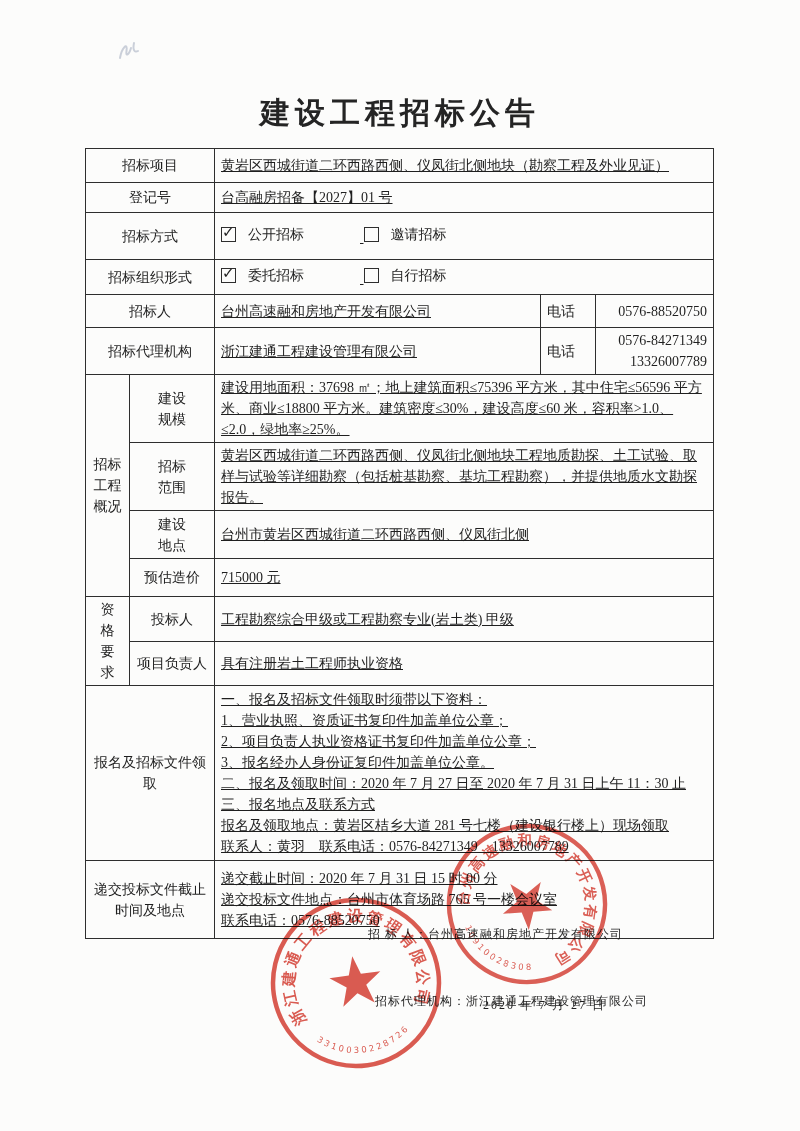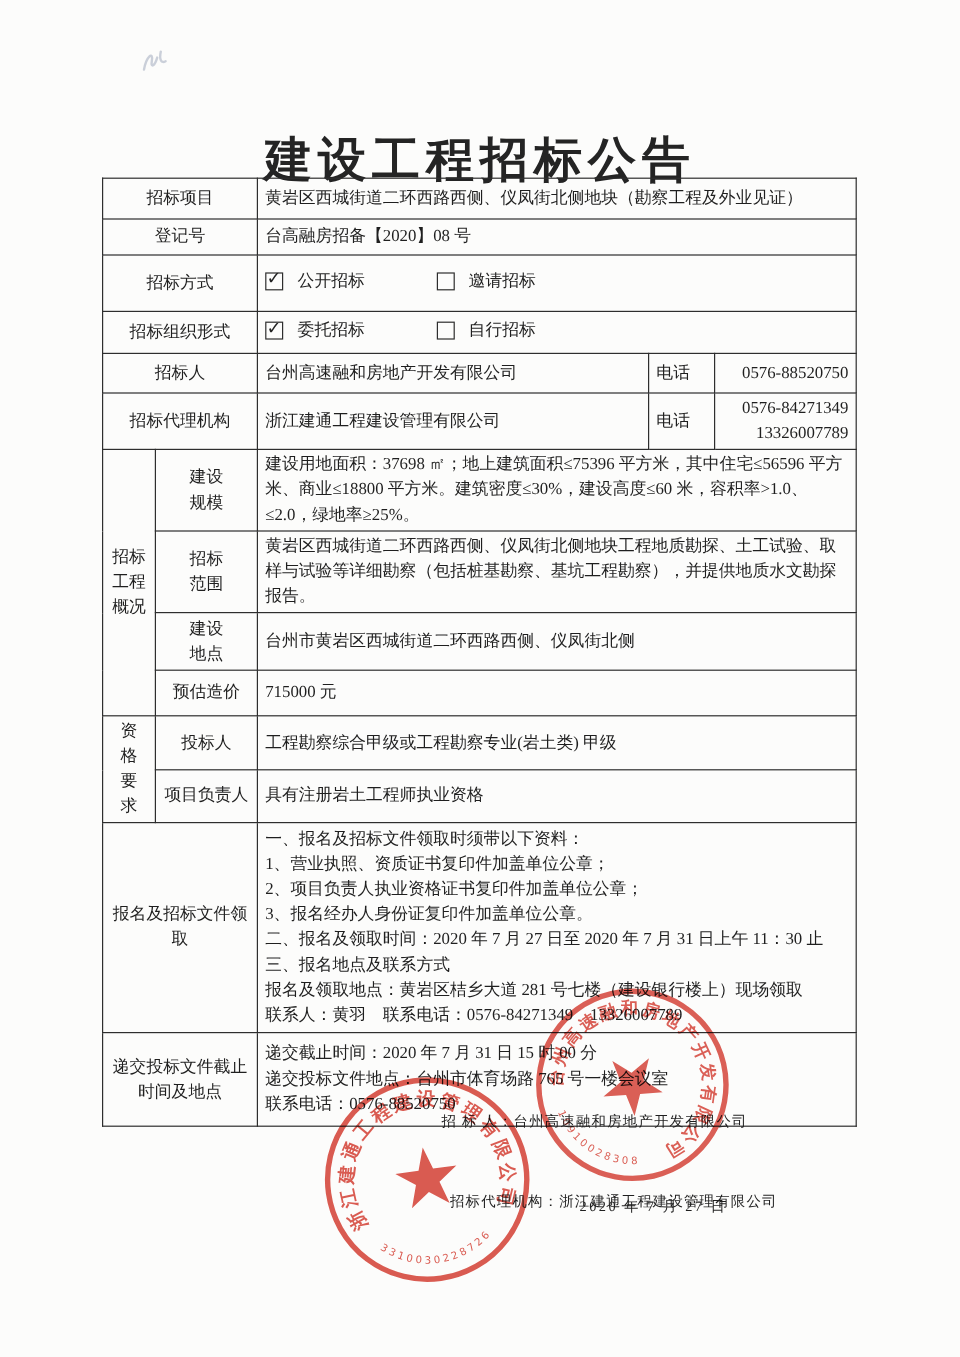--- a/index.html
+++ b/index.html
@@ -3,40 +3,40 @@
 <meta charset="utf-8">
 <style>
   html,body{margin:0;padding:0;}
   body{
     width:800px;height:1131px;position:relative;overflow:hidden;
     background:#fcfcfb;
     font-family:"Liberation Serif","DejaVu Serif",serif;
     color:#1f1f1f;
   }
   .page-title{
-    position:absolute;top:90px;left:0;right:0;margin:16px;
+    position:absolute;top:90px;left:0;right:0;margin:3px;
     text-align:center;font-family:"DejaVu Sans","Liberation Sans",sans-serif;
-    font-size:40px;font-weight:700;letter-spacing:5px;color:#242424;
+    font-size:30px;font-weight:700;letter-spacing:5px;color:#242424;
   }
   .pencil{position:absolute;left:110px;top:30px;opacity:.5;}
   table.doc{
     position:absolute;left:85px;top:148px;width:629px;
     border-collapse:collapse;table-layout:fixed;
   }
   table.doc td{
     border:1.6px solid #2e2e2e;
     padding:2px 6px;
     font-size:14px;line-height:1.5;
     vertical-align:middle;
     overflow:hidden;
     margin-top:39px;
   }
   td.lbl{text-align:center;}
   td.vlbl{text-align:center;white-space:pre-line;line-height:1.7;}
-  td.content{padding-left:10px;}
+  td.content{padding-left:10px;text-decoration:underline;}
   td.tel-lbl{}
   td.tel-val{text-align:right;padding-left:8px;line-height:1.4;}
   .opt{display:inline-flex;align-items:center;margin-right:56px;}
   .cb{
     position:relative;display:inline-block;width:13px;height:13px;
     border:1.8px solid #2e2e2e;margin-right:12px;flex:0 0 auto;
   }
   .cb.checked::after{
     content:"✓";position:absolute;left:0px;top:-7px;
     font-family:"DejaVu Sans",sans-serif;font-size:15px;font-weight:700;color:#222;
@@ -71,21 +71,21 @@
     </colgroup>
 
     <tbody>
         <tr style="height:34px">
       <td colspan="2" class="lbl">招标项目</td>
       <td colspan="3" class="content">黄岩区西城街道二环西路西侧、仪凤街北侧地块（勘察工程及外业见证）</td>
     </tr>
 
     <tr style="height:30px">
       <td colspan="2" class="lbl">登记号</td>
-      <td colspan="3" class="content">台高融房招备【2020】08 号</td>
+      <td colspan="3" class="content">台高融房招备【2027】01 号</td>
     </tr>
 
     <tr style="height:47px">
       <td colspan="2" class="lbl">招标方式</td>
       <td colspan="3" class="content">
         <span class="opt">
           <span class="cb checked"></span>
           <span>公开招标</span>
         </span>
         <span class="opt">

